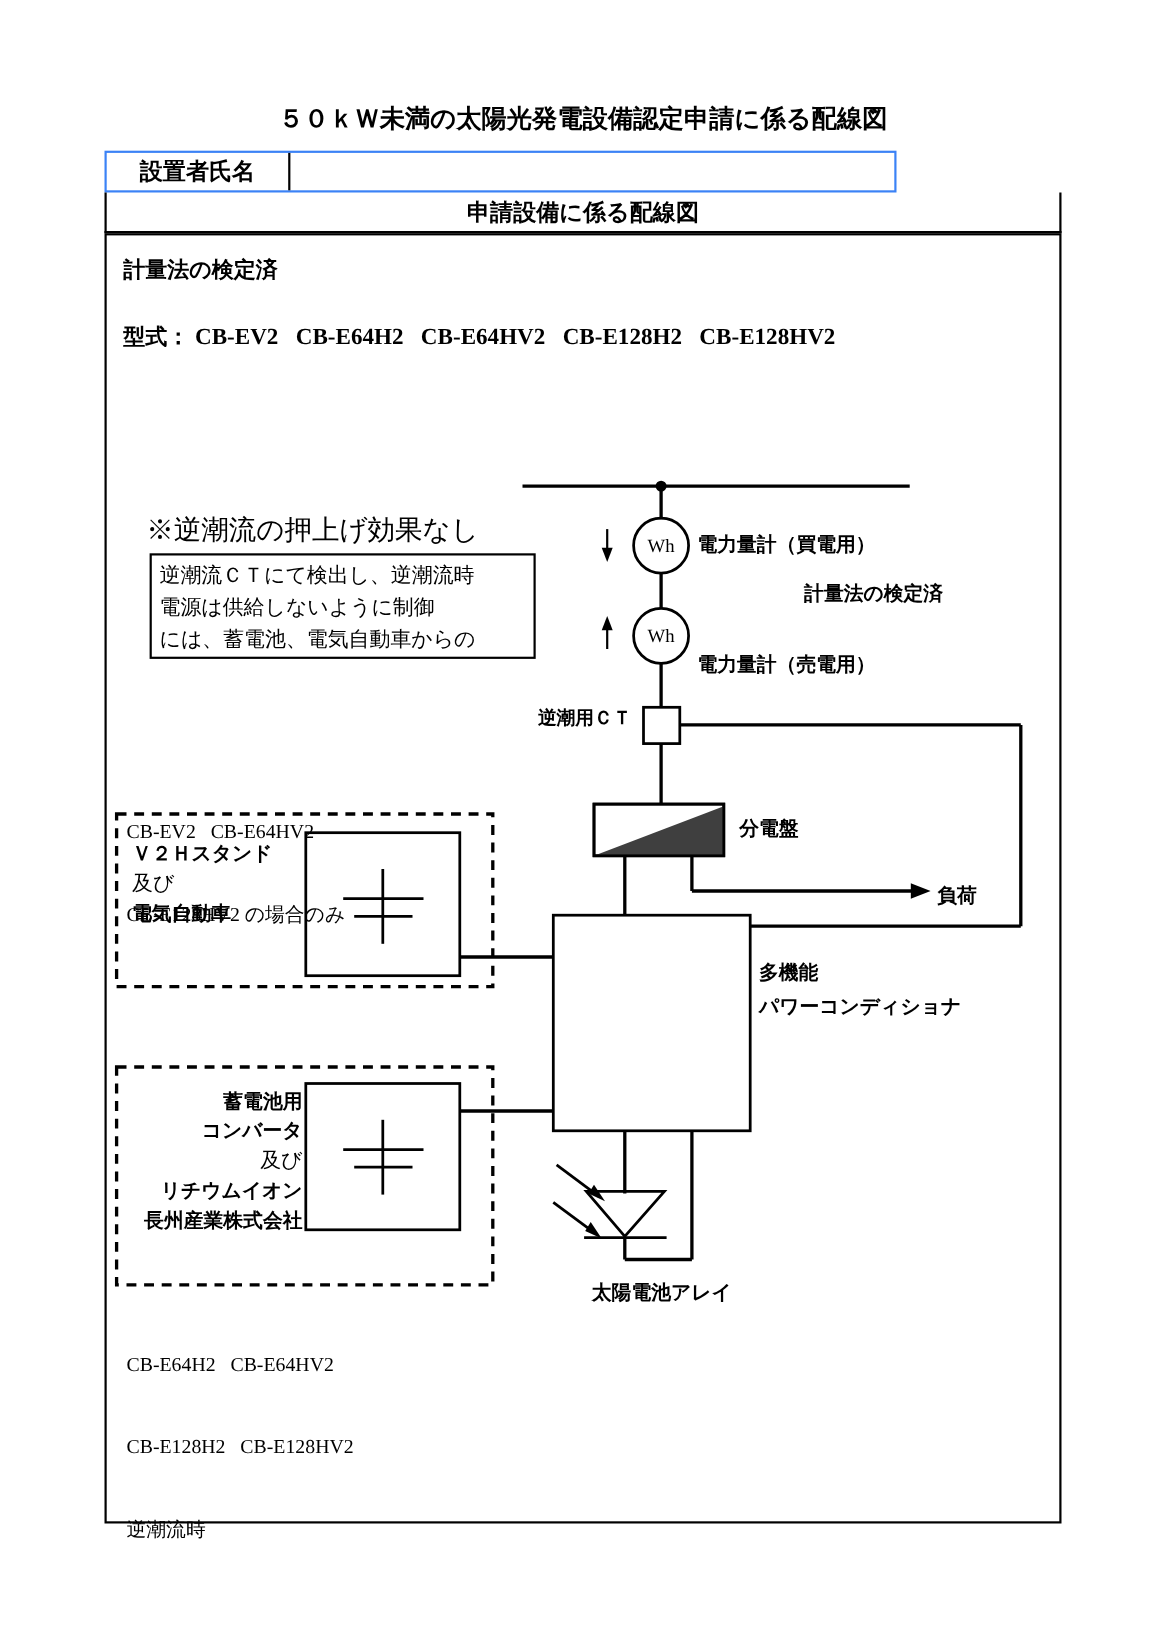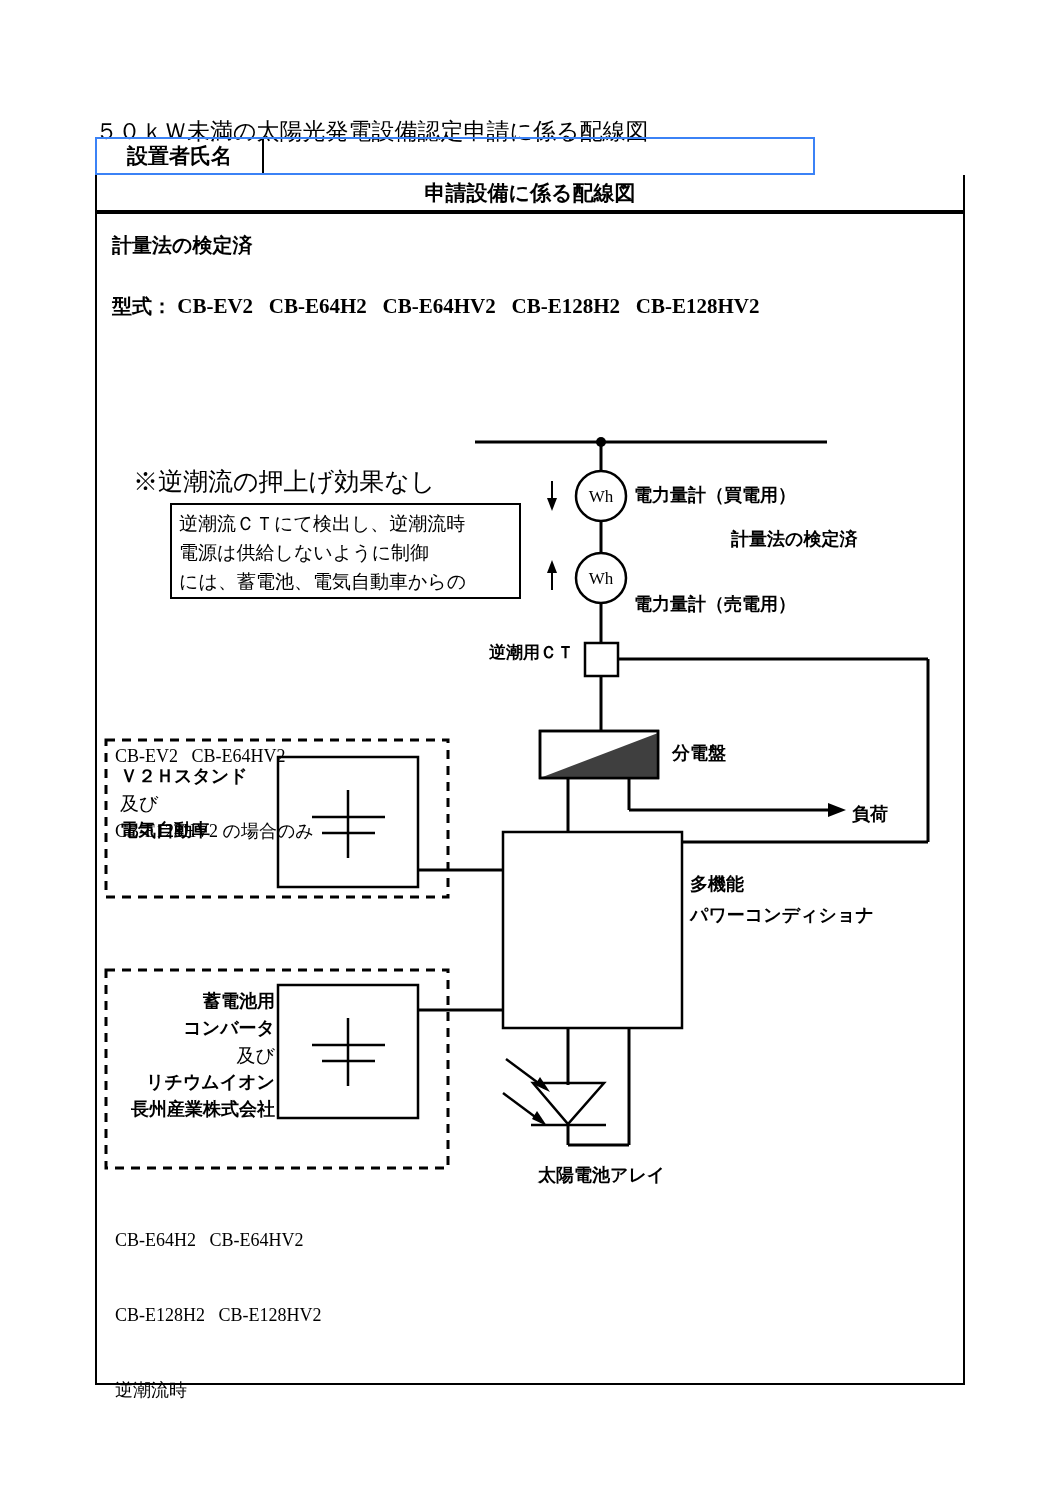--- a/index.html
+++ b/index.html
@@ -17,24 +17,25 @@
   }
   .page {
     position: absolute;
     left: 0; top: 0;
     width: 1058px; height: 1497px;
   }
 
   
   .doc-title {
     position: absolute;
-    left: 95px; top: 116px;
+    left: 95px; top: 92px;
     width: 870px;
+    text-align: center;
     font-size: 23px;
-    font-weight: normal;
+    font-weight: bold;
     letter-spacing: 0px;
     font-family: "Liberation Sans", "DejaVu Sans", sans-serif;
     white-space: nowrap;
   }
 
   
   .tbl-row1 {
     position: absolute;
     left: 95px; top: 137px;
     width: 720px; height: 38px;
@@ -122,21 +123,20 @@
   .note-box {
     position: absolute;
     left: 136px; top: 503px;
     width: 351px; height: 96px;
     border: 2px solid #000;
     box-sizing: border-box;
     padding: 4px 7px 0 7px;
     font-size: 19px;
     line-height: 29px;
     font-family: "Liberation Serif", "DejaVu Serif", serif;
-    margin-left: 34px;
   }
   .note-box div { white-space: nowrap; }
 
   
   .diagram {
     position: absolute;
     left: 0; top: 0;
     width: 1058px; height: 1497px;
     pointer-events: none;
   }

